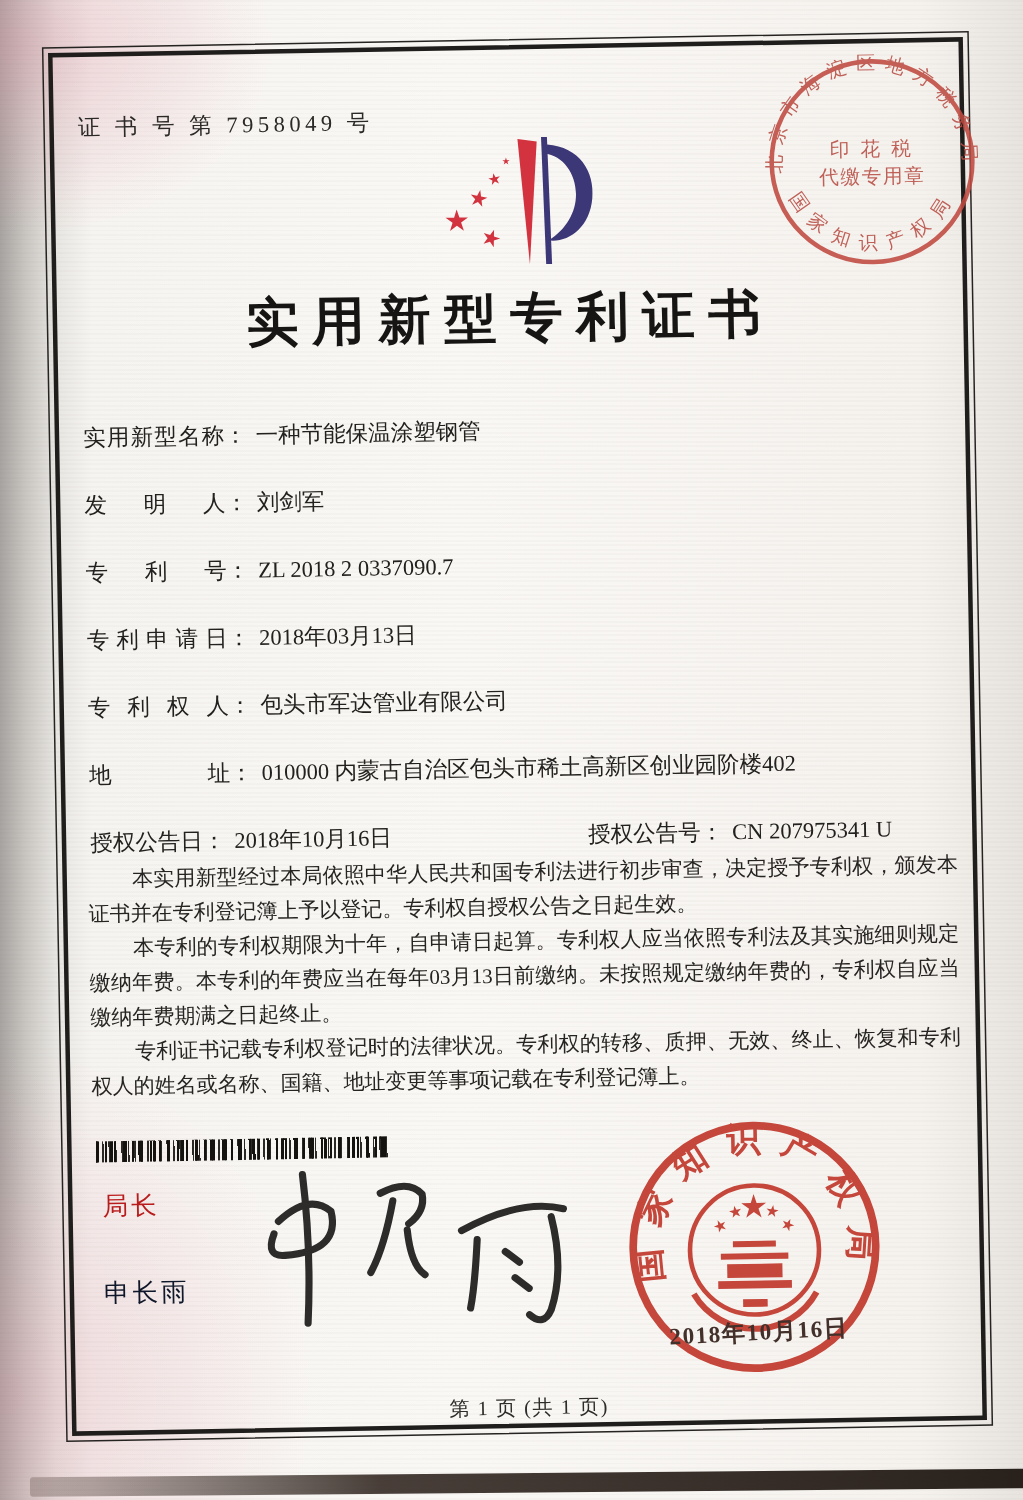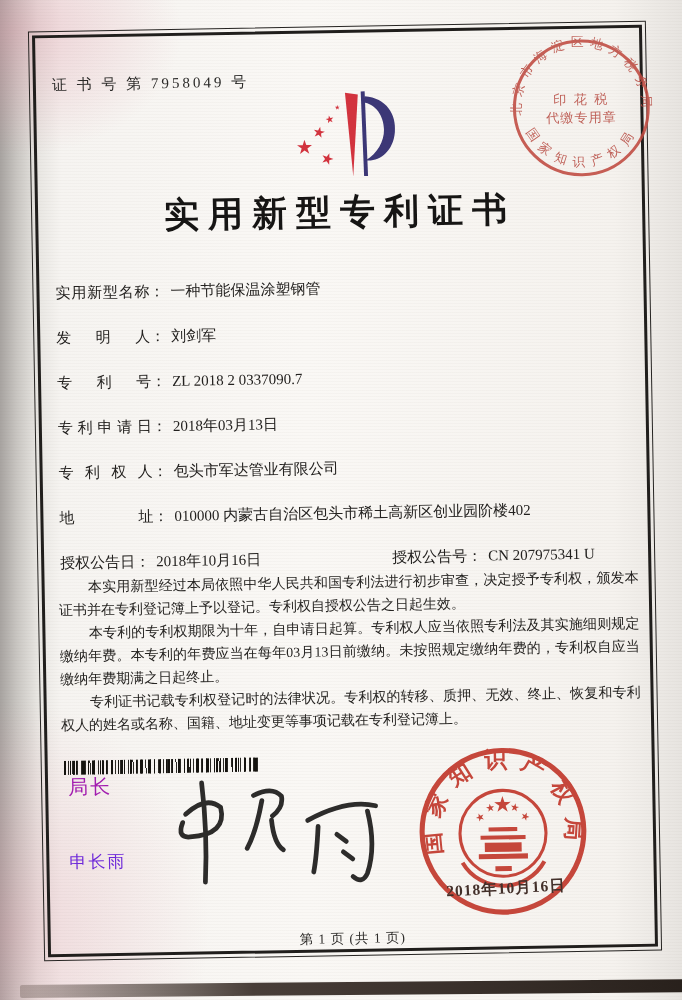--- a/index.html
+++ b/index.html
@@ -38,22 +38,22 @@
   .grant-no{position:absolute;left:332px;top:0;white-space:nowrap;}
   .paras{position:absolute;left:20px;right:16px;top:544px;font-size:14px;line-height:23px;color:#262422;text-align:justify;}
   .paras p{margin:0;text-indent:2.1em;}
   .barcode{
     position:absolute;left:22px;top:729px;width:196px;height:14px;
     background:
       repeating-linear-gradient(90deg,#15130f 0 1.5px,transparent 1.5px 6px),
       repeating-linear-gradient(90deg,#15130f 0 2px,transparent 2px 9.5px),
       repeating-linear-gradient(90deg,rgba(21,19,15,.9) 0 1px,transparent 1px 4.3px);
   }
-  .sig-title{position:absolute;left:26px;top:742px;font-size:20px;letter-spacing:2px;color:#a21caf;}
-  .sig-name{position:absolute;left:26px;top:819px;font-size:17px;letter-spacing:2px;color:#6d28d9;font-family:Liberation Mono, monospace;}
+  .sig-title{position:absolute;left:26px;top:761px;font-size:17px;letter-spacing:2px;color:#b91c1c;}
+  .sig-name{position:absolute;left:26px;top:819px;font-size:17px;letter-spacing:2px;color:#0f172a;font-family:Liberation Mono, monospace;}
   .sig-hand{position:absolute;left:112px;top:744px;width:248px;height:116px;}
   .grant-seal{position:absolute;left:372px;top:716px;width:176px;height:182px;opacity:.93;}
   .seal-date{
     position:absolute;left:380px;top:854px;width:164px;text-align:center;
     font-size:15.5px;font-weight:700;color:#43302a;letter-spacing:1px;transform:rotate(-2deg);
   }
   .footer{position:absolute;left:0;right:0;top:903px;text-align:center;font-size:13.5px;color:#2e2c2a;letter-spacing:1px;}
   .hidden-defs{position:absolute;width:0;height:0;}
   svg text{font-family:"Liberation Serif","DejaVu Serif",serif;}
 </style>

